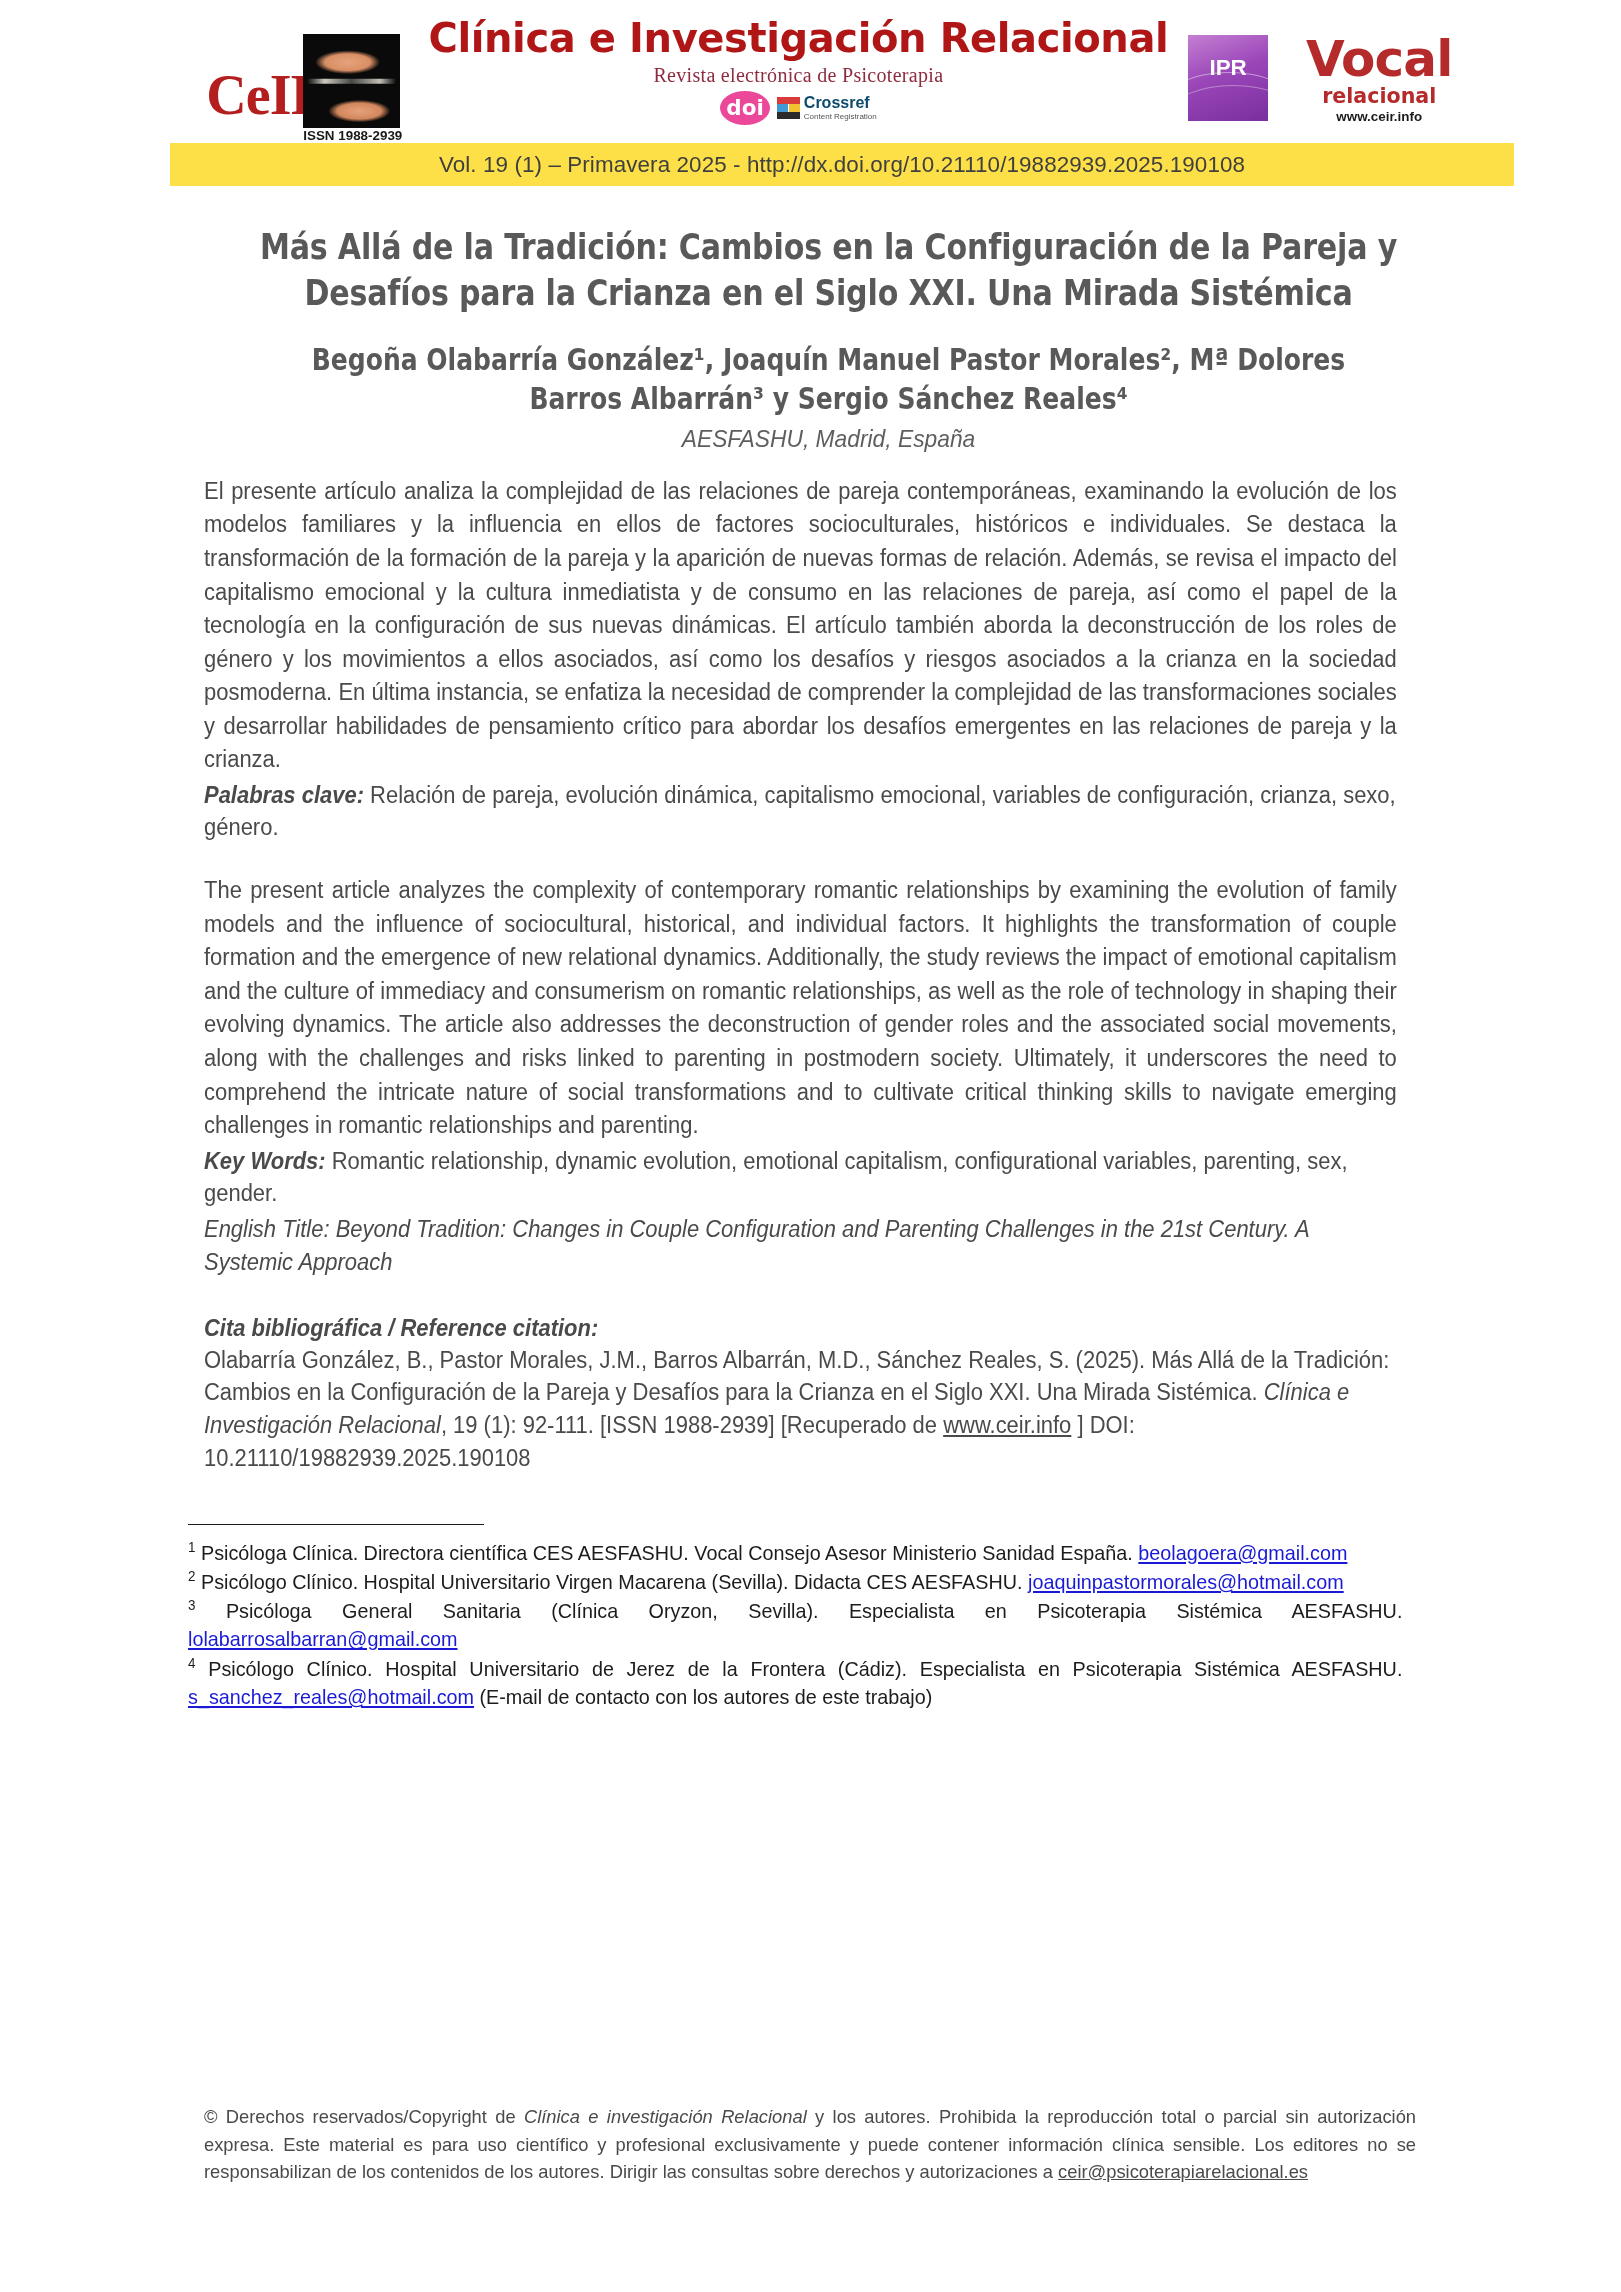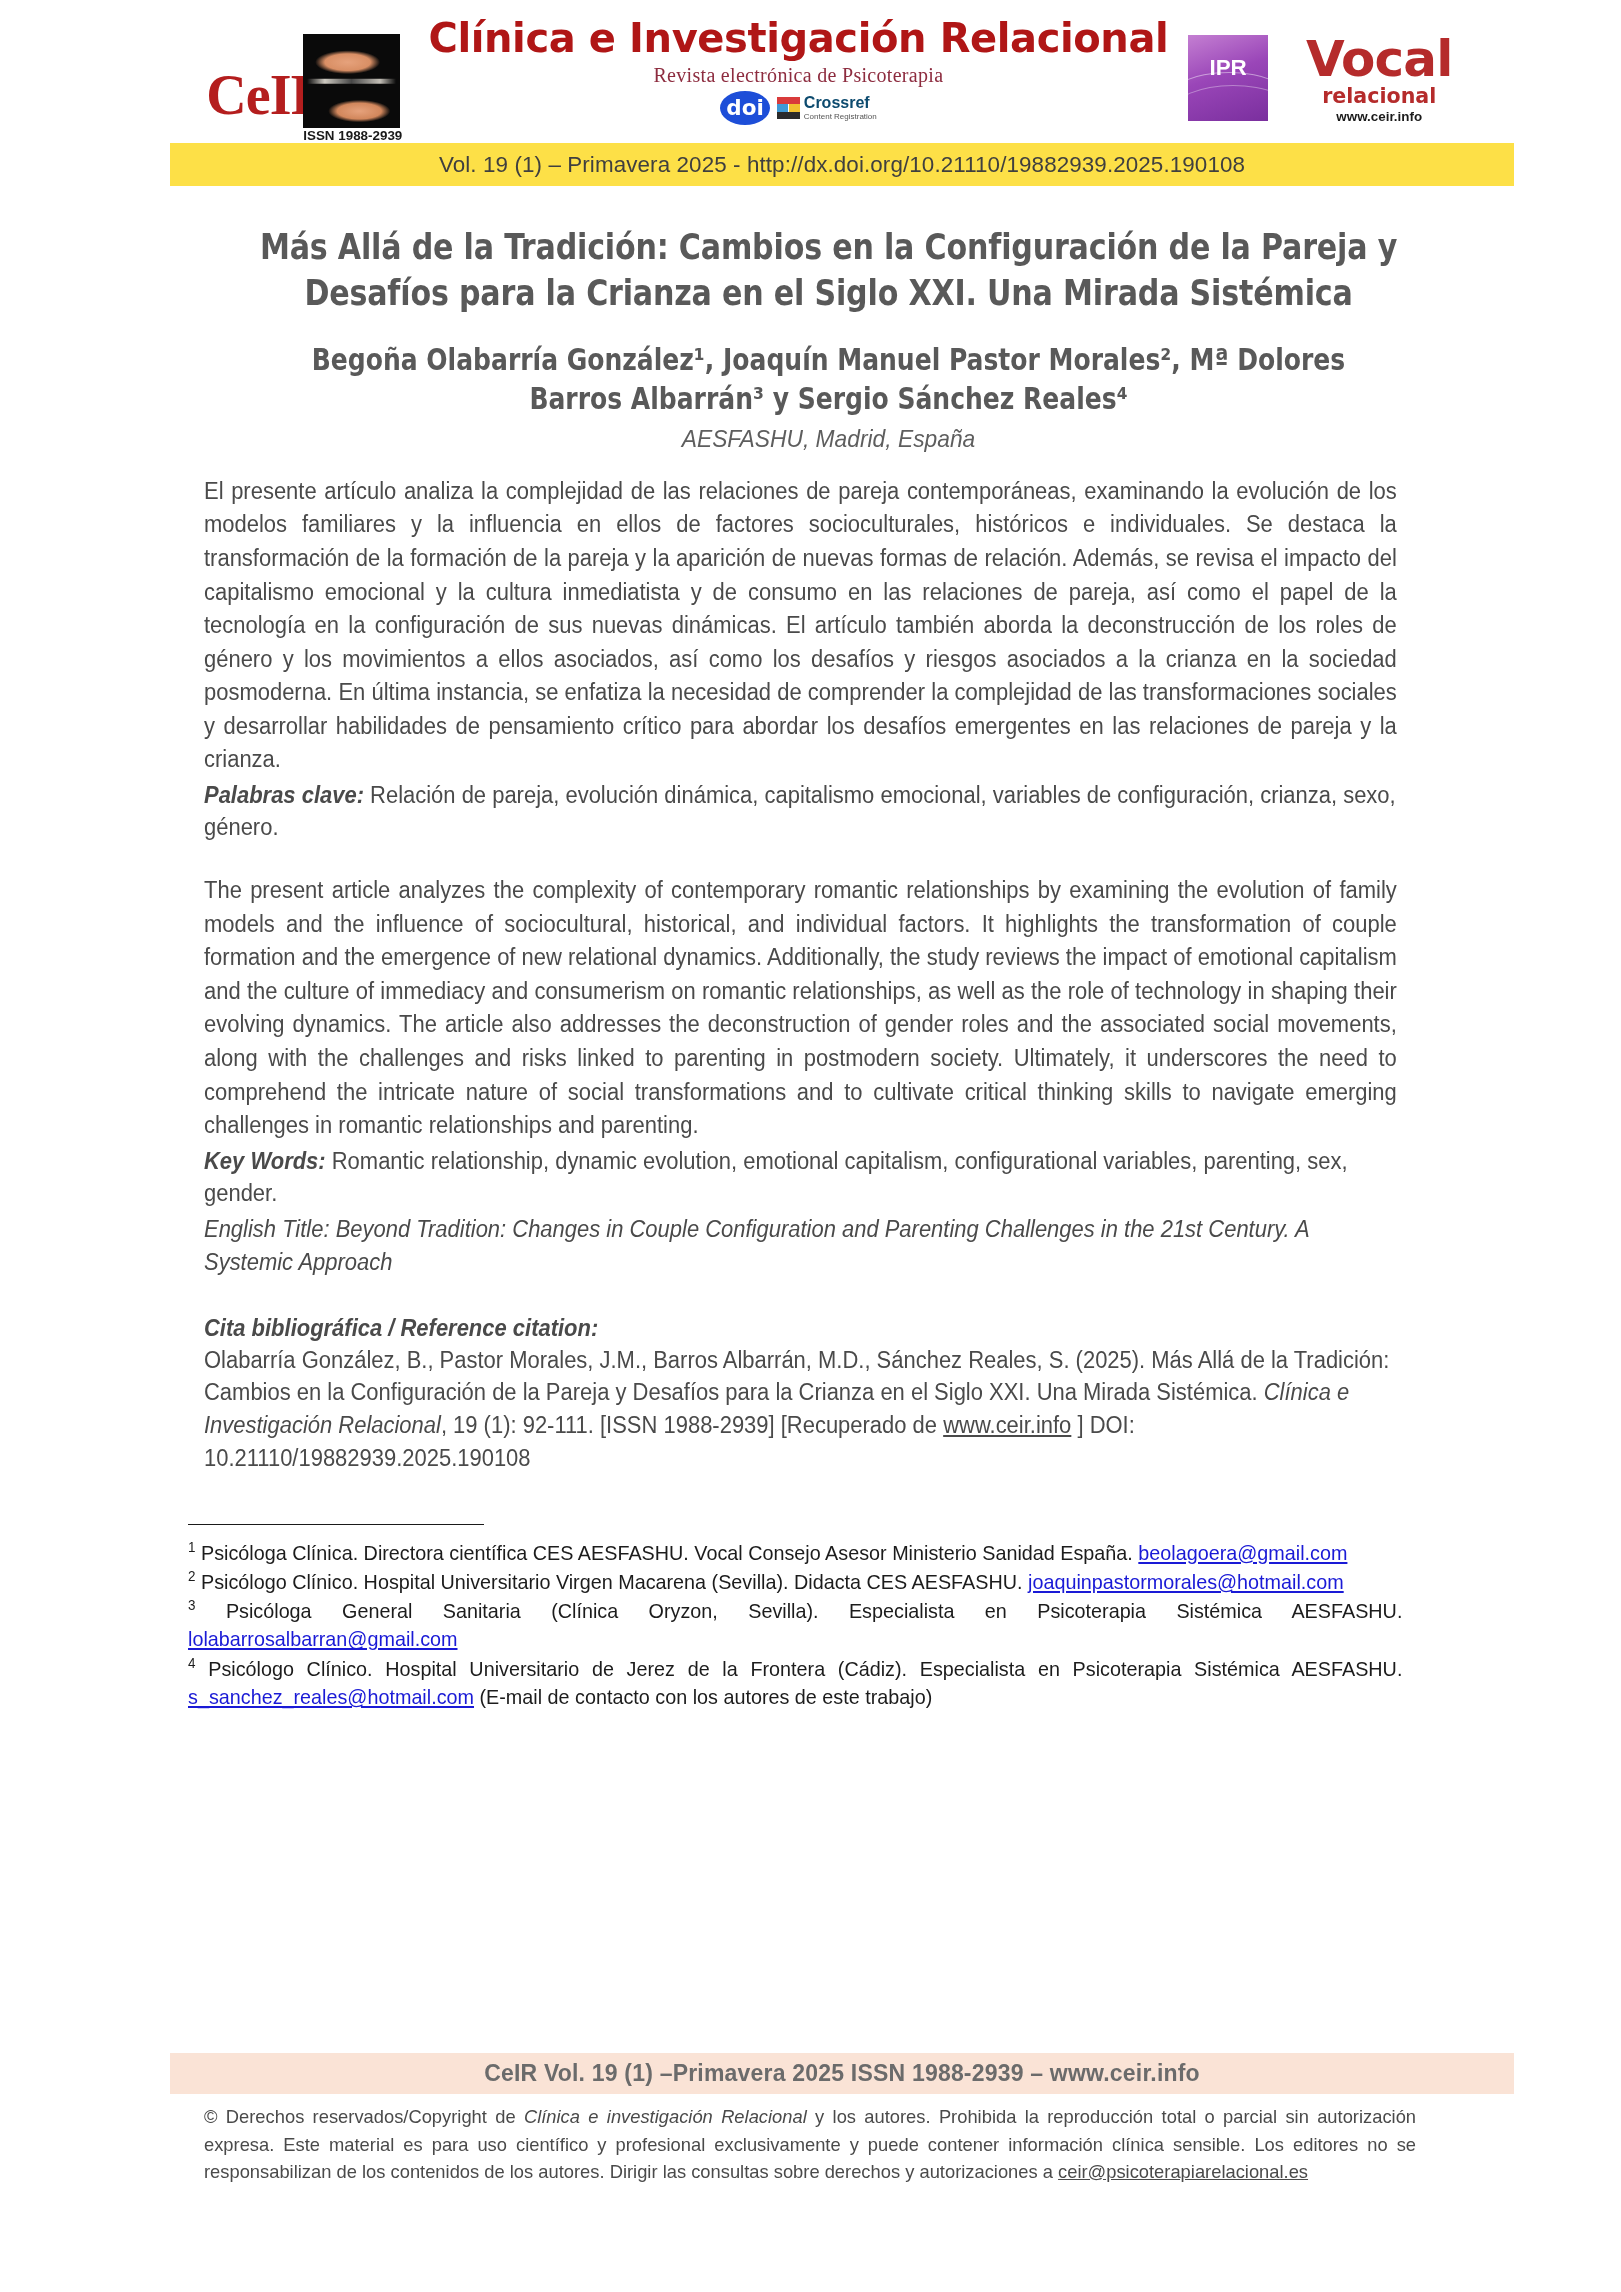--- a/index.html
+++ b/index.html
@@ -114,21 +114,21 @@
     align-items: center;
     justify-content: center;
     gap: 7.2px;
     margin-top: 3.6px;
   }
 
   .doi-badge {
     width: 50px;
     height: 34px;
     border-radius: 50%;
-    background: #1d4ed8;
+    background: #ec4899;
     color: #ffffff;
     font-family: "DejaVu Sans", sans-serif;
     font-weight: 700;
     font-size: 21.5px;
     display: flex;
     align-items: center;
     justify-content: center;
     line-height: 1;
   }
   .crossref {
@@ -522,22 +522,19 @@
       <sup>3</sup>
       <span>Psicóloga General Sanitaria (Clínica Oryzon, Sevilla). Especialista en Psicoterapia Sistémica AESFASHU. </span><a class="mail" href="#">lolabarrosalbarran@gmail.com</a><span></span>
     </p>
 
     <p class="fn">
       <sup>4</sup>
       <span>Psicólogo Clínico. Hospital Universitario de Jerez de la Frontera (Cádiz). Especialista en Psicoterapia Sistémica AESFASHU. </span><a class="mail" href="#">s_sanchez_reales@hotmail.com</a><span> (E-mail de contacto con los autores de este trabajo)</span>
     </p>
   </div>
 
-  <div class="footer-band">
-    <span class="footer-band-text">CeIR Vol. 19 (1) –Primavera 2025  ISSN 1988-2939 – www.ceir.info</span>
-  </div>
 
   <div class="footer-legal">
     <span>© Derechos reservados/Copyright de </span><i>Clínica e investigación Relacional</i><span> y los autores.  Prohibida la reproducción total o parcial sin autorización expresa. Este material es para uso científico y profesional exclusivamente y puede contener información clínica sensible. Los editores no se responsabilizan de los contenidos de los autores. Dirigir las consultas sobre derechos y autorizaciones a </span><a class="u-link" href="#">ceir@psicoterapiarelacional.es</a>
   </div>
 
 </div>
 
 
 </body></html>

